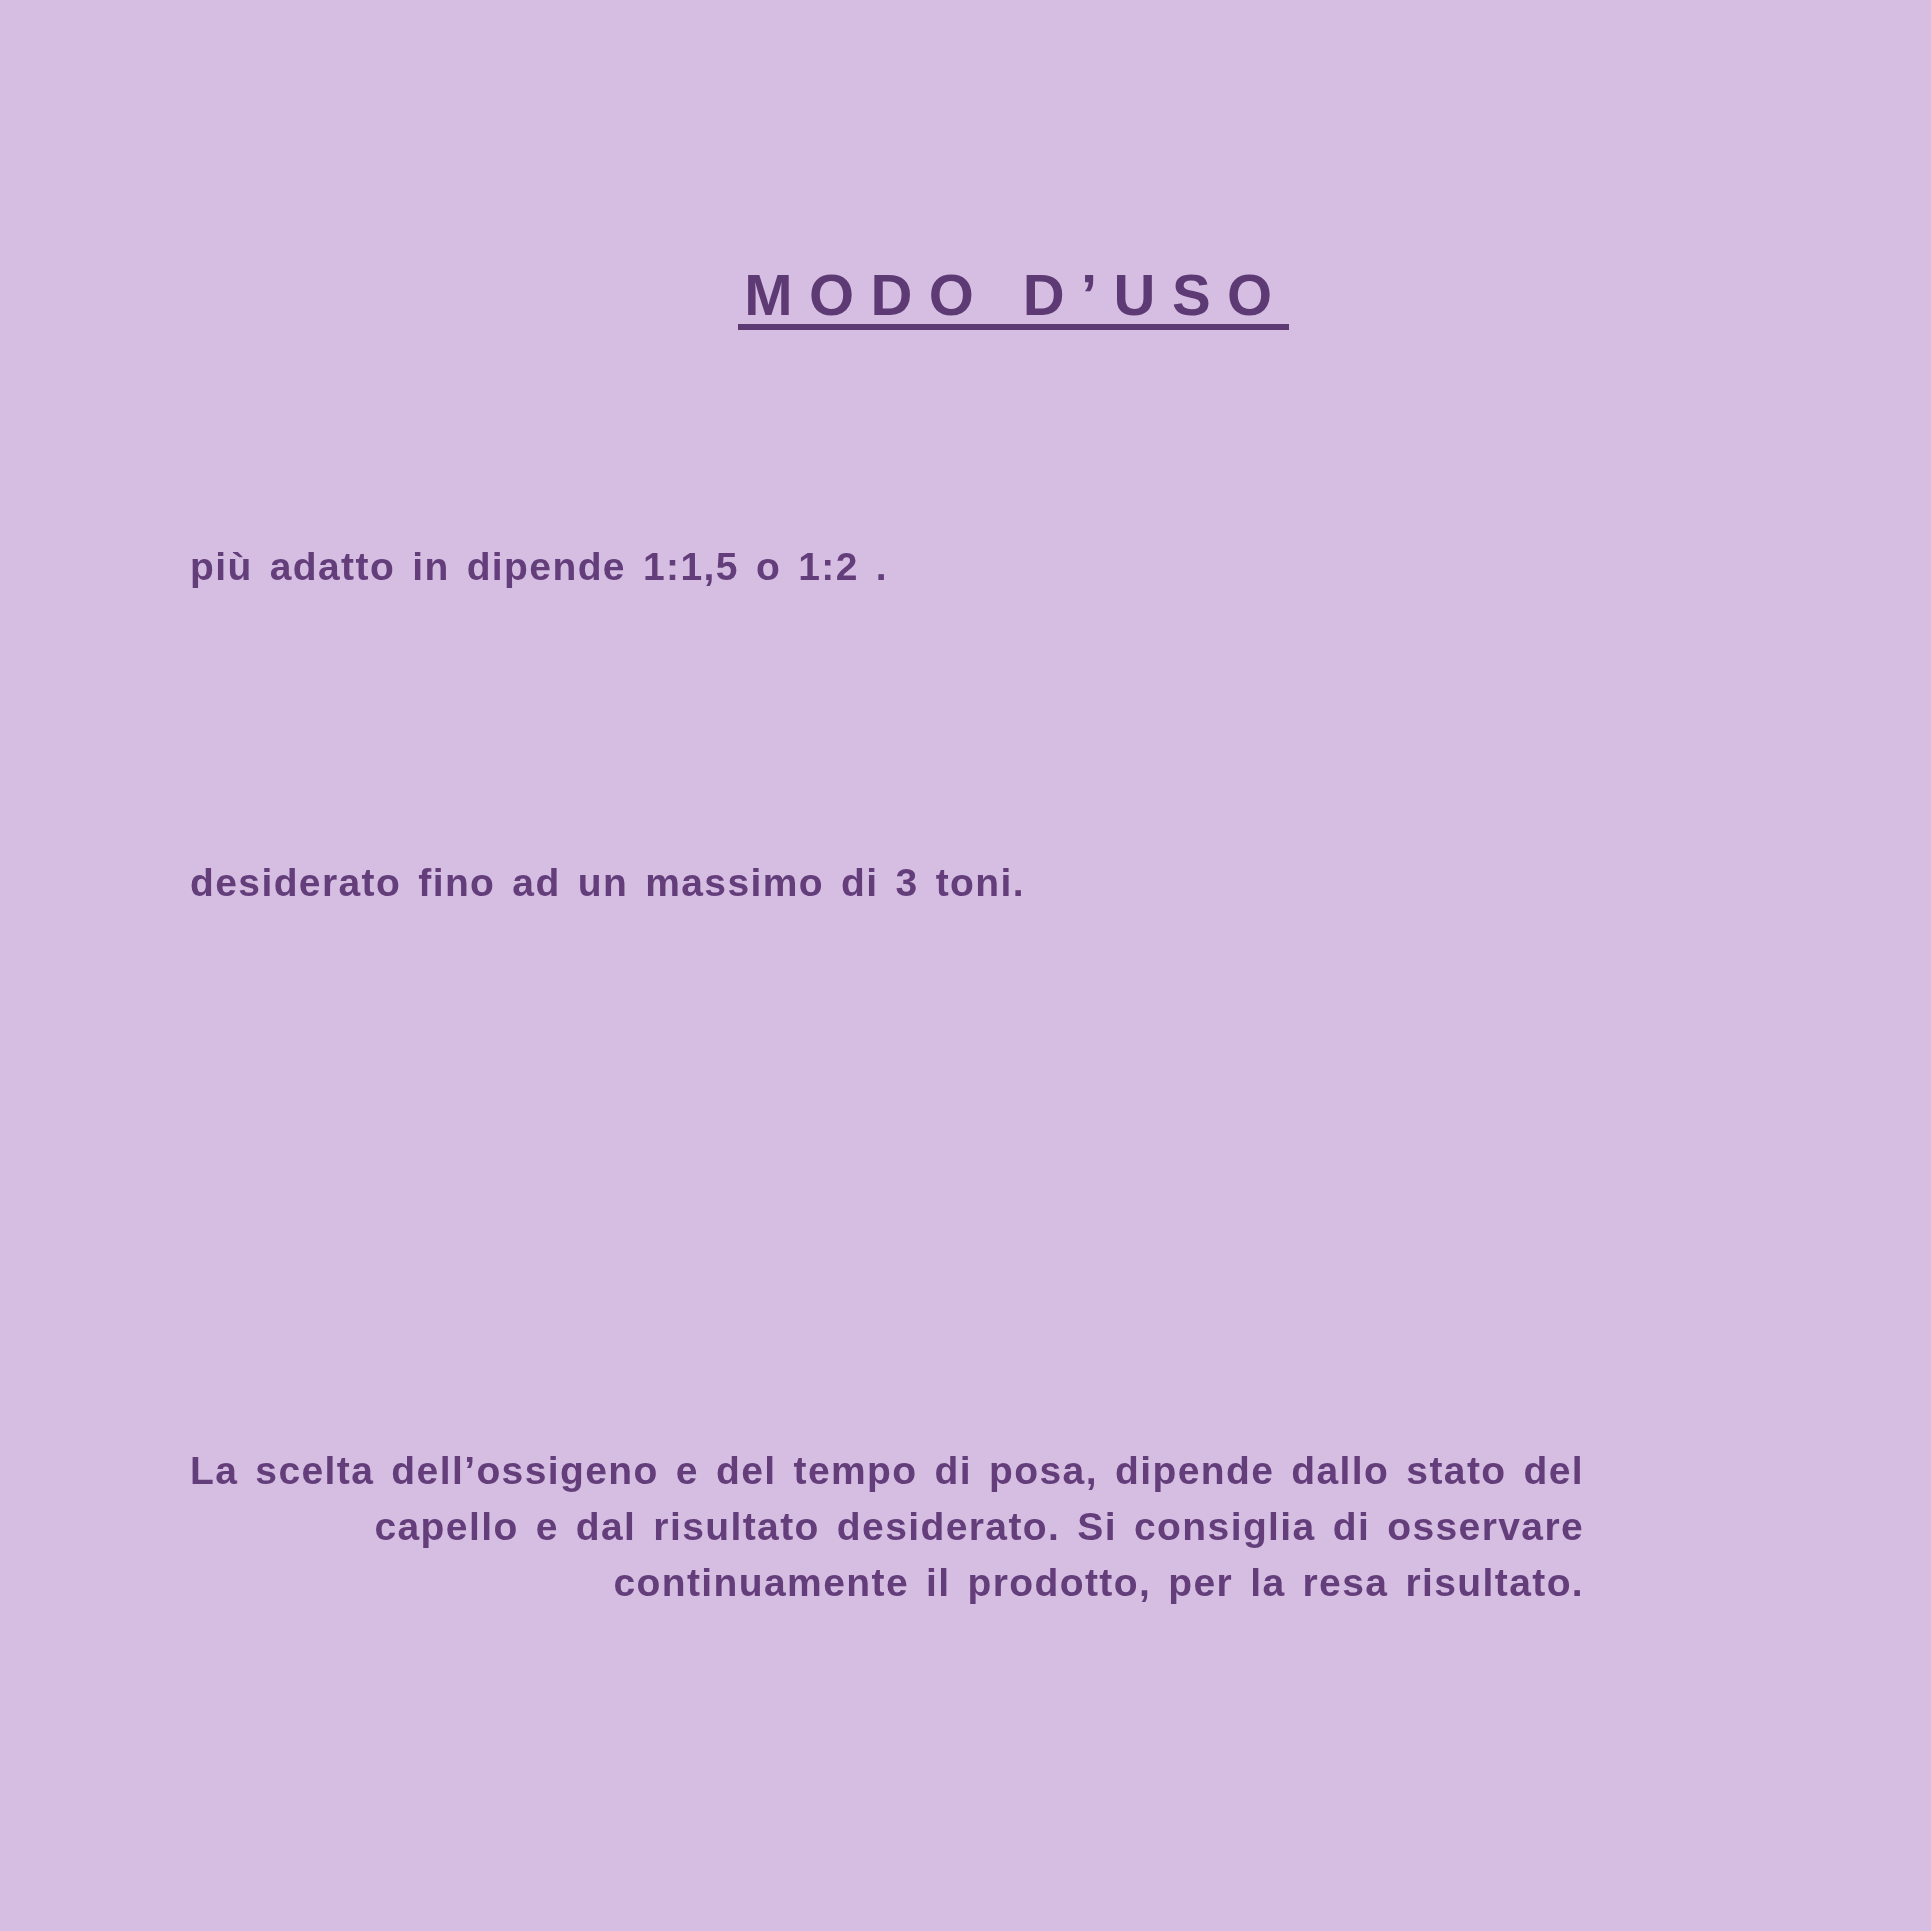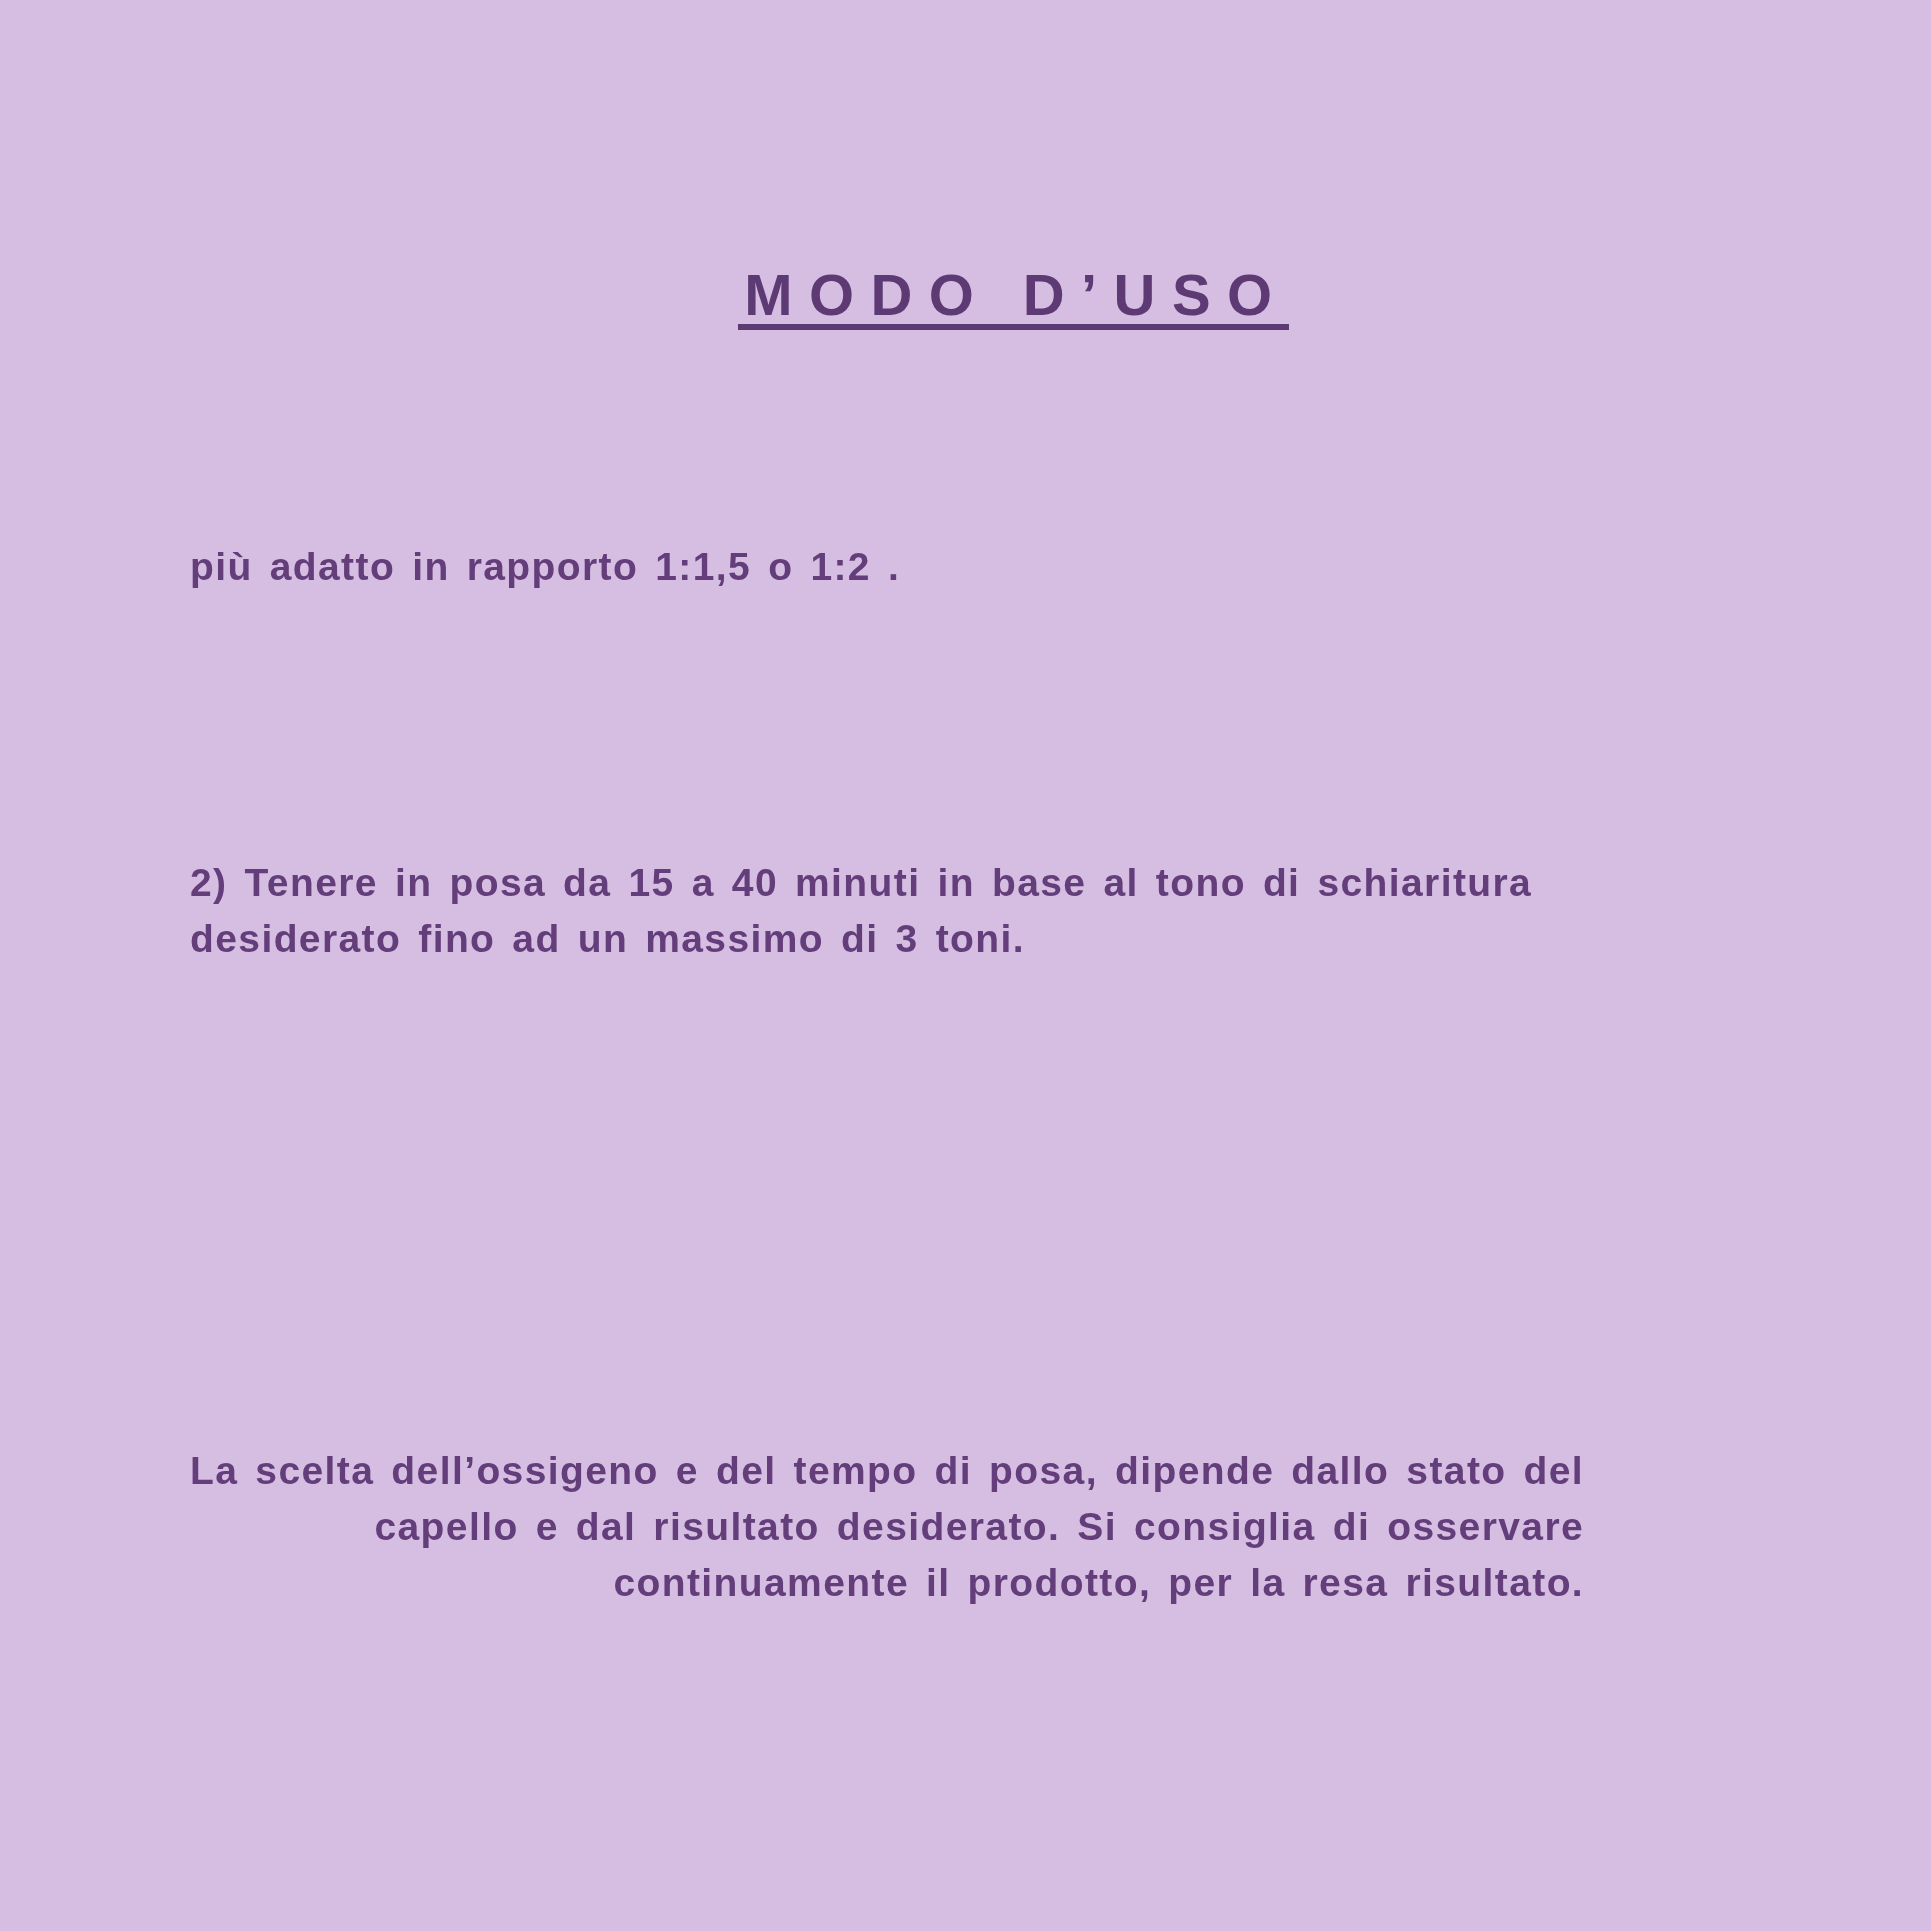--- a/index.html
+++ b/index.html
@@ -51,25 +51,24 @@
 </head>
 <body>
 
 <div>
 
   <div class="title-wrap">
     <h1 class="page-title">MODO D’USO</h1>
   </div>
 
   <div class="para para-1">
-    <div>più adatto in rapporto 1:1,5 o 1:2 .</div>
+    <div>più adatto in dipende 1:1,5 o 1:2 .</div>
   </div>
 
   <div class="para para-2">
-    <div>2) Tenere in posa da 15 a 40 minuti in base al tono di schiaritura</div>
     <div>desiderato fino ad un massimo di 3 toni.</div>
   </div>
 
   <div class="para para-3">
     <div>La scelta dell’ossigeno e del tempo di posa, dipende dallo stato del</div>
     <div>capello e dal risultato desiderato. Si consiglia di osservare</div>
     <div>continuamente il prodotto, per la resa risultato.</div>
   </div>
 
 </div>

